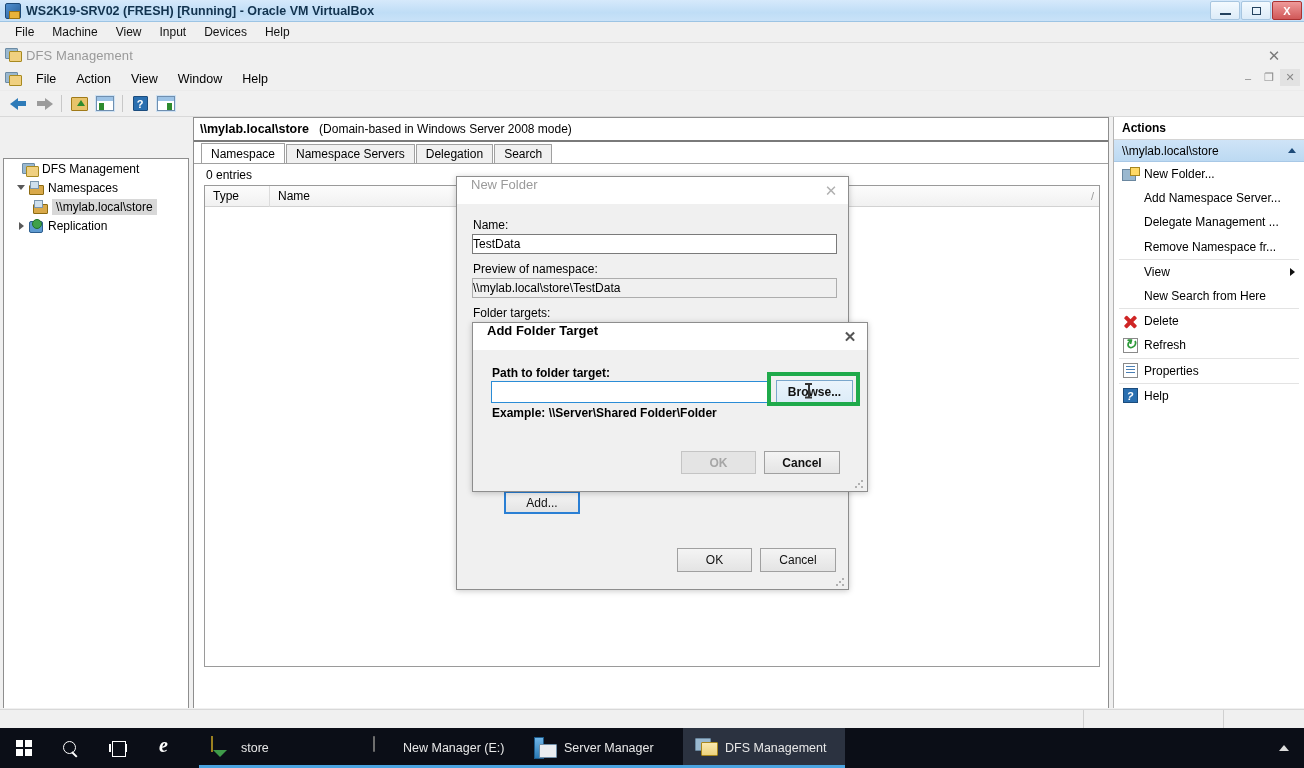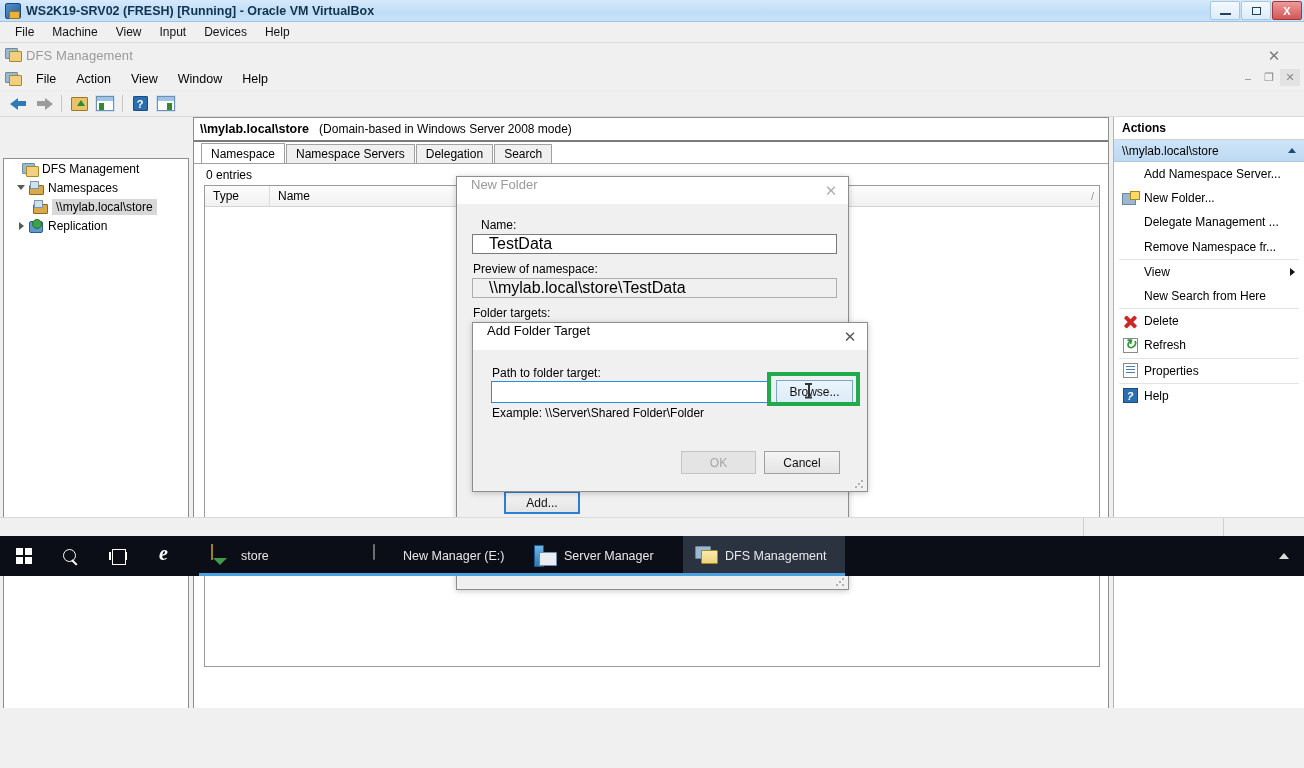--- a/index.html
+++ b/index.html
@@ -3,21 +3,21 @@
 <meta charset="utf-8">
 <style>
   * { box-sizing: border-box; margin:0; padding:0; }
   html,body { width:1304px; height:768px; overflow:hidden; }
   body {
     font-family: "Liberation Sans", sans-serif;
     font-size: 12px;
     color:#000;
     background:#f0f0f0;
   }
-  #root { position:relative; width:1304px; height:576px; }
+  #root { position:relative; width:1304px; height:768px; }
 
   
   .vb-titlebar{
     position:absolute; left:0; top:0; width:1304px; height:22px;
     background:linear-gradient(#d6e9fb,#bfddf6 60%,#c9e2f8);
     border-bottom:1px solid #9cc4e4;
     display:flex; align-items:center;
   }
   .vb-title-icon{
     width:16px;height:16px;margin-left:5px;margin-right:5px;
@@ -320,21 +320,21 @@
   .dlg-title .t{ margin-left:14px; font-size:13px; }
   .dlg-title.inactive .t{ color:#9a9a9a; }
   .dlg-x{
     position:absolute;right:0;top:0;width:34px;height:28px;
     display:flex;align-items:center;justify-content:center; font-size:15px; color:#555;
   }
   .dlg-title.inactive .dlg-x{ color:#b0b0b0; }
   .lbl{ font-size:12px; }
   .tf{
     background:#fff;border:1px solid #7a7a7a; height:20px;
-    display:flex;align-items:center;padding-left:16px;font-size:16px;
+    display:flex;align-items:center;padding-left:0;font-size:12px;
   }
   .tf.ro{ background:#f0f0f0; border:1px solid #adadad; }
   .tf.focus{ border:1px solid #2a8cd6; }
   .btn{
     background:linear-gradient(#f4f4f4,#e4e4e4); border:1px solid #a0a0a0;
     height:23px; display:flex;align-items:center;justify-content:center;
     font-size:12px; color:#111;
   }
   .btn.disabled{ color:#a6a6a6; background:#e4e4e4; border:1px solid #c4c4c4; }
   .btn.hover{ background:linear-gradient(#eaf4fc,#dcecf8); border:1px solid #7aa7cc; }
@@ -581,31 +581,31 @@
 
       <div class="actions-pane">
         <div class="ap-title">Actions</div>
 
         <div class="ap-group">
           <span>\\mylab.local\store</span>
           <i class="caret"></i>
         </div>
 
         <div class="ap-item">
-          <span class="ai-ico"></span>
-          <span class="ai-txt">Add Namespace Server...</span>
-        </div>
-        <div class="ap-item">
           <span class="ai-ico">
               <i class="ico-newfolder"></i>
             </span>
           <span class="ai-txt">New Folder...</span>
         </div>
         <div class="ap-item">
           <span class="ai-ico"></span>
+          <span class="ai-txt">Add Namespace Server...</span>
+        </div>
+        <div class="ap-item">
+          <span class="ai-ico"></span>
           <span class="ai-txt">Delegate Management ...</span>
         </div>
         <div class="ap-item">
           <span class="ai-ico"></span>
           <span class="ai-txt">Remove Namespace fr...</span>
         </div>
         <div class="ap-sep"></div>
         <div class="ap-item">
           <span class="ai-ico"></span>
           <span class="ai-txt">View</span>
@@ -645,21 +645,21 @@
       </div>
     </div>
   </div>
 
   <div class="dlg" style="left:456px;top:176px;width:393px;height:414px;">
     <div class="dlg-title inactive">
       <span class="t">New Folder</span>
       <span class="dlg-x">✕</span>
     </div>
 
-    <div class="lbl" style="position:absolute;left:24px;top:41px;">Name:</div>
+    <div class="lbl" style="position:absolute;left:16px;top:41px;">Name:</div>
     <div class="tf" style="position:absolute;left:15px;top:57px;width:365px;">TestData</div>
 
     <div class="lbl" style="position:absolute;left:16px;top:85px;">Preview of namespace:</div>
     <div class="tf ro" style="position:absolute;left:15px;top:101px;width:365px;">\\mylab.local\store\TestData</div>
 
     <div class="lbl" style="position:absolute;left:16px;top:129px;">Folder targets:</div>
 
     <div style="position:absolute;left:15px;top:145px;width:365px;height:160px;background:#fff;border:1px solid #7a7a7a;"></div>
 
     <div class="btn" style="position:absolute;left:15px;top:314px;width:76px;height:23px;border:2px solid #2a7fd4;margin-left:32px;">
@@ -668,21 +668,21 @@
 
     <div class="btn" style="position:absolute;left:220px;top:371px;width:75px;height:24px;">
       <span>OK</span>
     </div>
     <div class="btn" style="position:absolute;left:303px;top:371px;width:76px;height:24px;">
       <span>Cancel</span>
     </div>
     <div class="grip"></div>
   </div>
 
-  <div class="dlg" style="left:472px;top:322px;width:396px;height:170px;">
+  <div class="dlg" style="left:472px;top:322px;width:396px;height:170px;font-weight:bold;">
     <div class="dlg-title">
       <span class="t">Add Folder Target</span>
       <span class="dlg-x">✕</span>
     </div>
 
     <div class="lbl" style="position:absolute;left:19px;top:43px;">Path to folder target:</div>
 
     <div class="tf focus" style="position:absolute;left:18px;top:58px;width:277px;height:22px;" placeholder=""></div>
 
     <div class="btn hover" style="position:absolute;left:303px;top:57px;width:77px;height:24px;">

